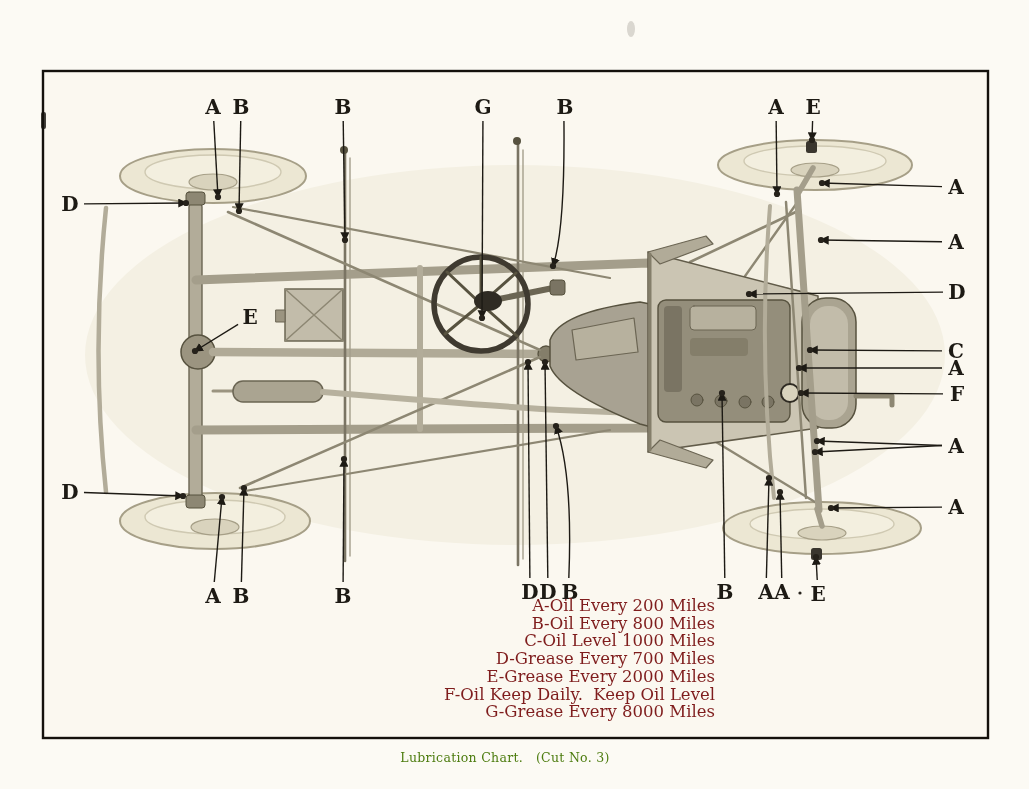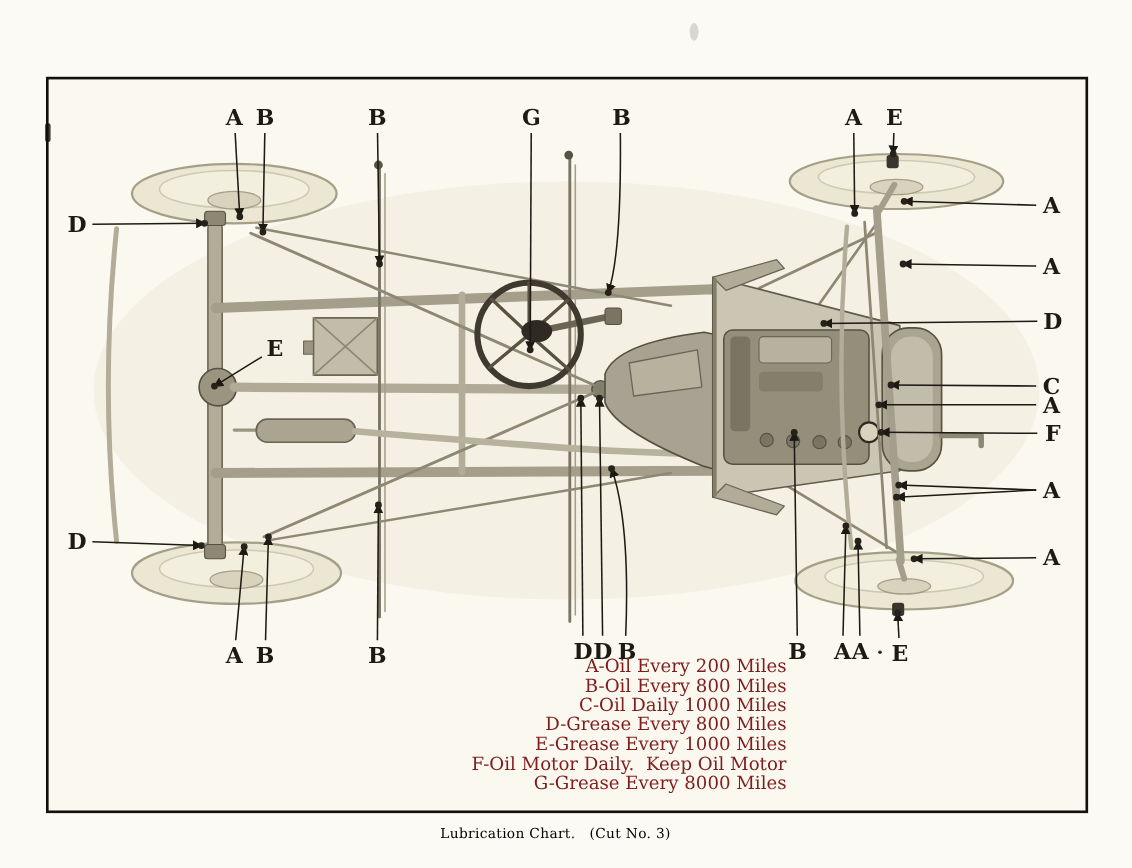--- a/index.html
+++ b/index.html
@@ -12,21 +12,21 @@
   .legend{
     position:absolute;left:313px;top:597px;width:402px;
     text-align:right;color:#7f1d1d;
   }
   .legend-line{
     font-family:"DejaVu Serif", serif;
     font-size:16.5px;line-height:17.7px;white-space:pre;
   }
   .caption{
     position:absolute;left:303px;top:750px;width:404px;text-align:center;
-    font-family:"DejaVu Serif", serif;font-size:12.5px;color:#000000;
+    font-family:"DejaVu Serif", serif;font-size:12.5px;color:#4d7c0f;
     white-space:pre;letter-spacing:.3px;
   }
   .leader{fill:none;stroke:#1d1a14;stroke-width:1.4px;}
   .callout-letter{
     font-family:"DejaVu Serif", serif;font-size:20px;font-weight:bold;
     fill:#1d1a14;text-anchor:middle;dominant-baseline:central;
   }
   .lube-dot{fill:#26221b;}
 </style>
 </head>
@@ -242,21 +242,21 @@
         <text x="782" y="592" class="callout-letter">A</text>
         <path d="M817.24434638779,580.0204081741149 L816,557" class="leader" marker-end="url(#arrowhead)"></path>
         <circle cx="816" cy="557" r="3.1" class="lube-dot"></circle>
         <text x="818" y="594" class="callout-letter">E</text>
       </g>
   </svg>
 
   <div class="legend">
       <div class="legend-line">A-Oil Every 200 Miles</div>
       <div class="legend-line">B-Oil Every 800 Miles</div>
-      <div class="legend-line">C-Oil Daily 1000 Miles</div>
-      <div class="legend-line">D-Grease Every 800 Miles</div>
-      <div class="legend-line">E-Grease Every 1000 Miles</div>
-      <div class="legend-line">F-Oil Motor Daily.  Keep Oil Motor</div>
+      <div class="legend-line">C-Oil Level 1000 Miles</div>
+      <div class="legend-line">D-Grease Every 700 Miles</div>
+      <div class="legend-line">E-Grease Every 2000 Miles</div>
+      <div class="legend-line">F-Oil Keep Daily.  Keep Oil Level</div>
       <div class="legend-line">G-Grease Every 8000 Miles</div>
     </div>
 
   <div class="caption">Lubrication Chart.   (Cut No. 3)</div>
 </div>
 
 </body></html>

